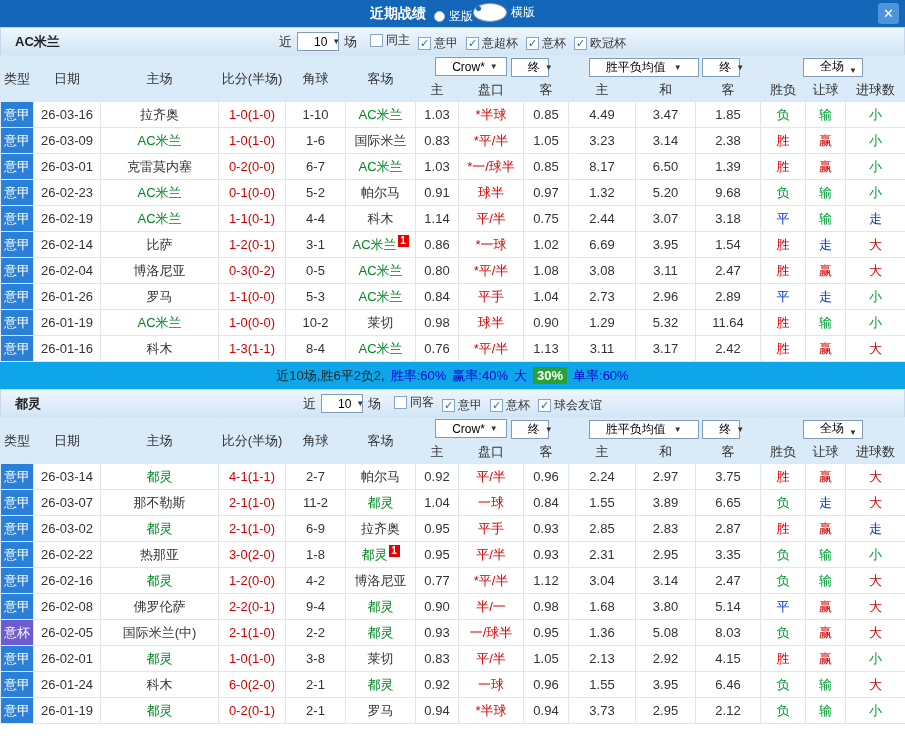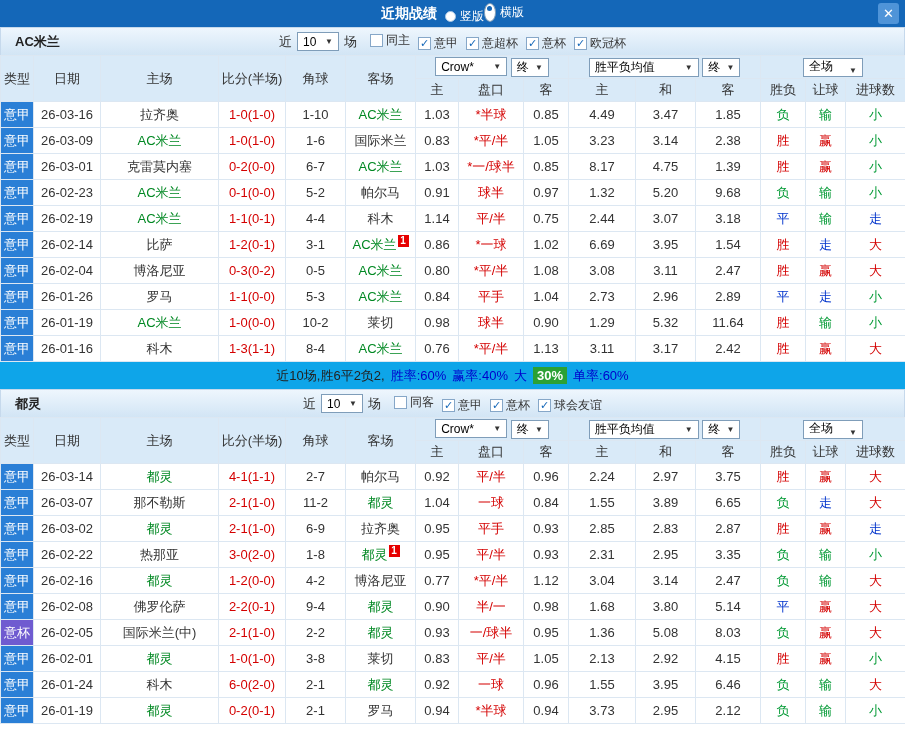--- a/index.html
+++ b/index.html
@@ -39,21 +39,21 @@
   .box {
     width:13px; height:13px; border:1px solid #86a7c8; background:#fff;
     display:inline-flex; align-items:center; justify-content:center;
     font-size:11px; line-height:1; color:var(--titlebar,#1467b8); font-weight:bold;
   }
 
   
   .sel {
     display:inline-flex; align-items:center; justify-content:space-between; gap:5px;
     border:1px solid #7f9db9; background:#fff; color:#000;
-    font-size:12px; padding:1px 5px; height:19px; cursor:pointer; white-space:nowrap;
+    font-size:12px; padding:1px 16px; height:19px; cursor:pointer; white-space:nowrap;
   }
   .sel .arr { font-size:8px; color:#333; }
   .w-count { width:42px; }
   .w-src   { width:72px; }
   .w-st    { width:38px; }
   .w-mean  { width:110px; }
   .w-scope { width:60px;align-items:flex-end; }
 
   
   table { border-collapse:collapse; table-layout:fixed; width:905px; border:1px solid #c6d9ec; }
@@ -237,21 +237,21 @@
             <td class="lg blue">意甲</td>
             <td>26-03-01</td>
             <td><span>克雷莫内塞</span></td>
             <td class="score">0-2(0-0)</td>
             <td class="corner">6-7</td>
             <td><span class="t-focus">AC米兰</span></td>
             <td>1.03</td>
             <td class="hcap">*一/球半</td>
             <td>0.85</td>
             <td>8.17</td>
-            <td>4.75</td>
+            <td>6.50</td>
             <td>1.39</td>
             <td class="c-r">胜</td>
             <td class="c-r">赢</td>
             <td class="c-g">小</td>
           </tr>
           <tr>
             <td class="lg blue">意甲</td>
             <td>26-02-23</td>
             <td><span class="t-focus">AC米兰</span></td>
             <td class="score">0-1(0-0)</td>

